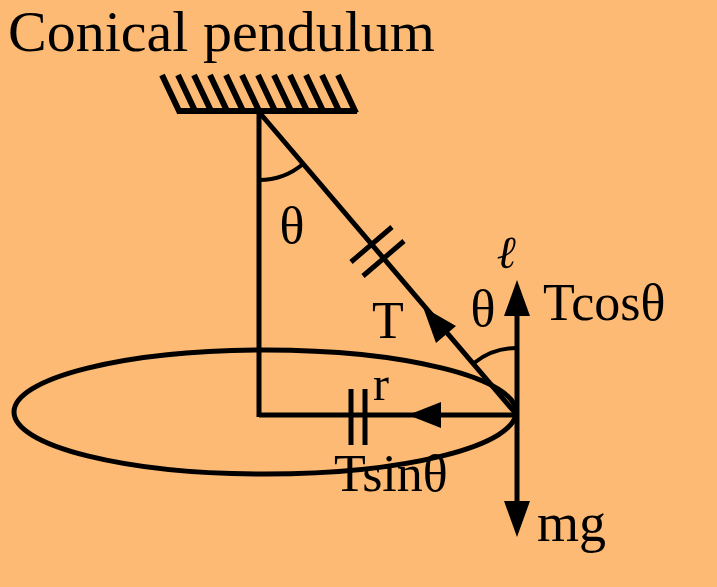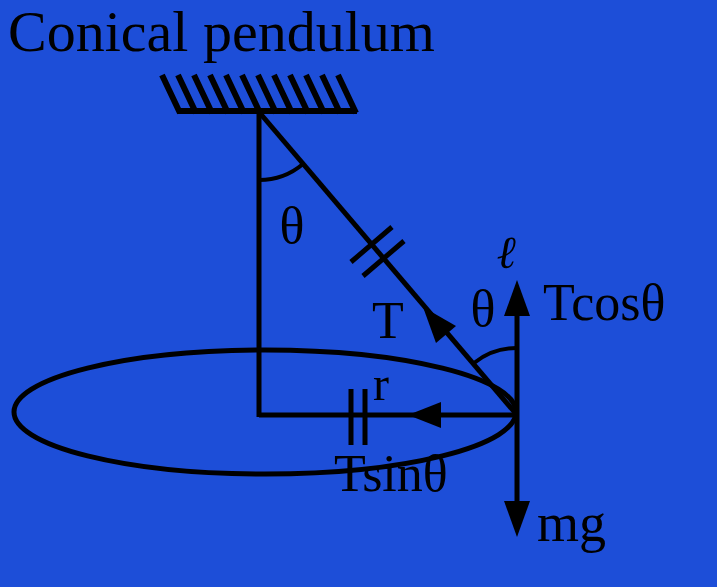--- a/index.html
+++ b/index.html
@@ -4,21 +4,21 @@
 <style>
   html, body {
     margin: 0;
     padding: 0;
     background: #ffffff;
   }
   #page {
     position: relative;
     width: 717px;
     height: 587px;
-    background: #1d4ed8;
+    background: #fdba74;
     overflow: hidden;
   }
   svg {
     display: block;
   }
   .ink-stroke {
     stroke: #000000;
     fill: none;
   }
   .ink-fill {

